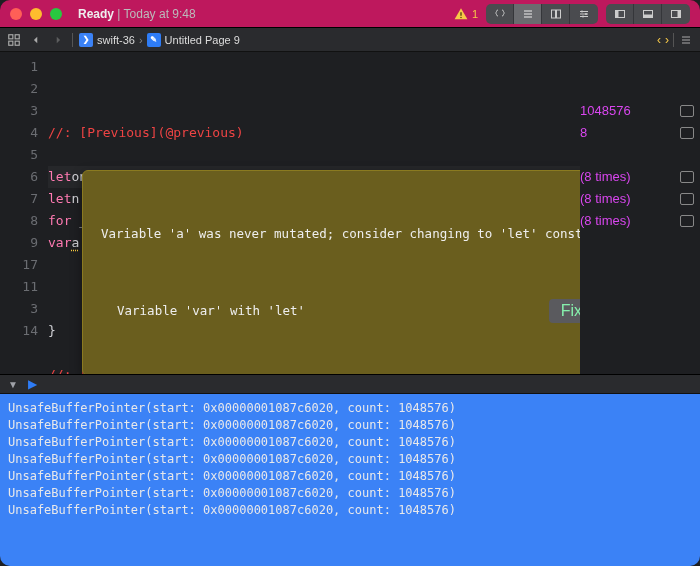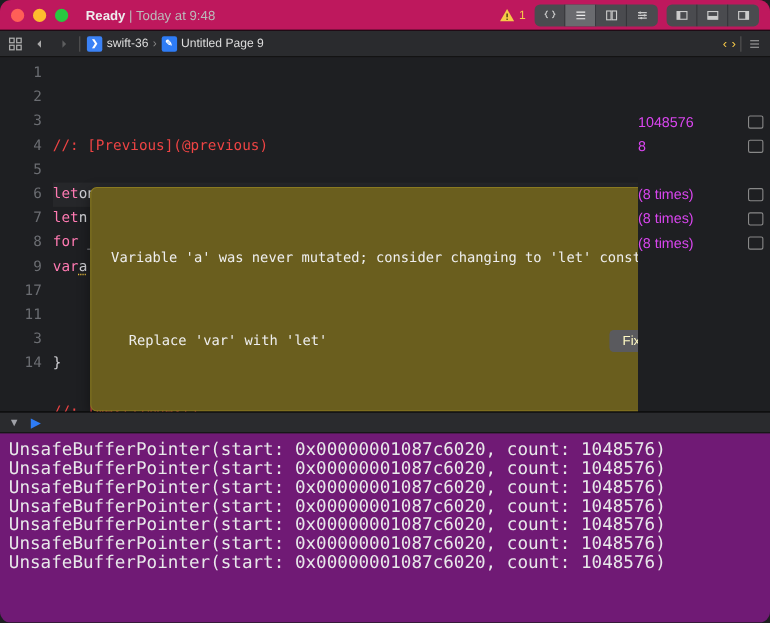--- a/index.html
+++ b/index.html
@@ -54,25 +54,25 @@
 .results .box { width:14px; height:12px; border:1px solid #888; border-radius:2px; background:transparent;}
 .results .val { flex:1; }
 .fixit {
   position:absolute; left:34px; top:118px; width:523px;
   background:#6a5e1e; border:1px solid #8a7a20; border-radius:6px;
   box-shadow: 0 4px 12px rgba(0,0,0,0.4);
   padding:8px 10px; color:#eee; font-size:12.5px;
 }
 .fixit .row1 { display:flex; align-items:center; gap:8px; }
 .fixit .row2 { display:flex; align-items:center; margin-top:10px; padding-left:24px; }
-.fixit .fixbtn { margin-left:auto; background:#5a5a5e; color:#fef9c3; border:none; border-radius:4px; padding:3px 12px; font-size:12px; cursor:pointer; }
+.fixit .fixbtn { margin-left:auto; background:#5a5a5e; color:#86efac; border:none; border-radius:4px; padding:3px 12px; font-size:16px; cursor:pointer; }
 .console-bar { height:20px; background:#2a2b2e; border-top:1px solid #000; border-bottom:1px solid #111; display:flex; align-items:center; padding:0 8px; gap:10px;}
 .tri-down { color:#a0a2a8; font-size:10px; }
 .play { color:#2e7cf6; font-size:12px; }
-.console { height:172px; background:#701a75; padding:6px 8px; font-family:"SF Mono", Menlo, monospace; font-size:16px; line-height:17px; color:#e8e8ea; white-space:pre; overflow:hidden;}
+.console { height:172px; background:#3b82f6; padding:6px 8px; font-family:"SF Mono", Menlo, monospace; font-size:12px; line-height:17px; color:#e8e8ea; white-space:pre; overflow:hidden;}
 svg { display:block; }
 </style>
 </head>
 <body>
 
 <div class="titlebar">
   <div class="traffic">
     <div class="dot r"></div>
     <div class="dot y"></div>
     <div class="dot g"></div>
@@ -199,21 +199,21 @@
       <div class="row1">
         <svg width="16" height="16" viewBox="0 0 24 24">
             <path fill="#f7c948" d="M12 2 1 21h22L12 2z"></path>
             <rect x="11" y="9" width="2" height="6" fill="#4a3f00"></rect>
             <rect x="11" y="17" width="2" height="2" fill="#4a3f00"></rect>
           </svg>
         <span>Variable 'a' was never mutated; consider changing to 'let' constant</span>
         
       </div>
       <div class="row2">
-        <span>Replace 'var' with 'let'</span>
+        <span>Variable 'var' with 'let'</span>
         <button class="fixbtn">Fix</button>
       </div>
     </div>
   </div>
   <div class="results" id="results">
       <div class="rrow">
         <span class="val"></span>
       </div>
       <div class="rrow">
         <span class="val"></span>

